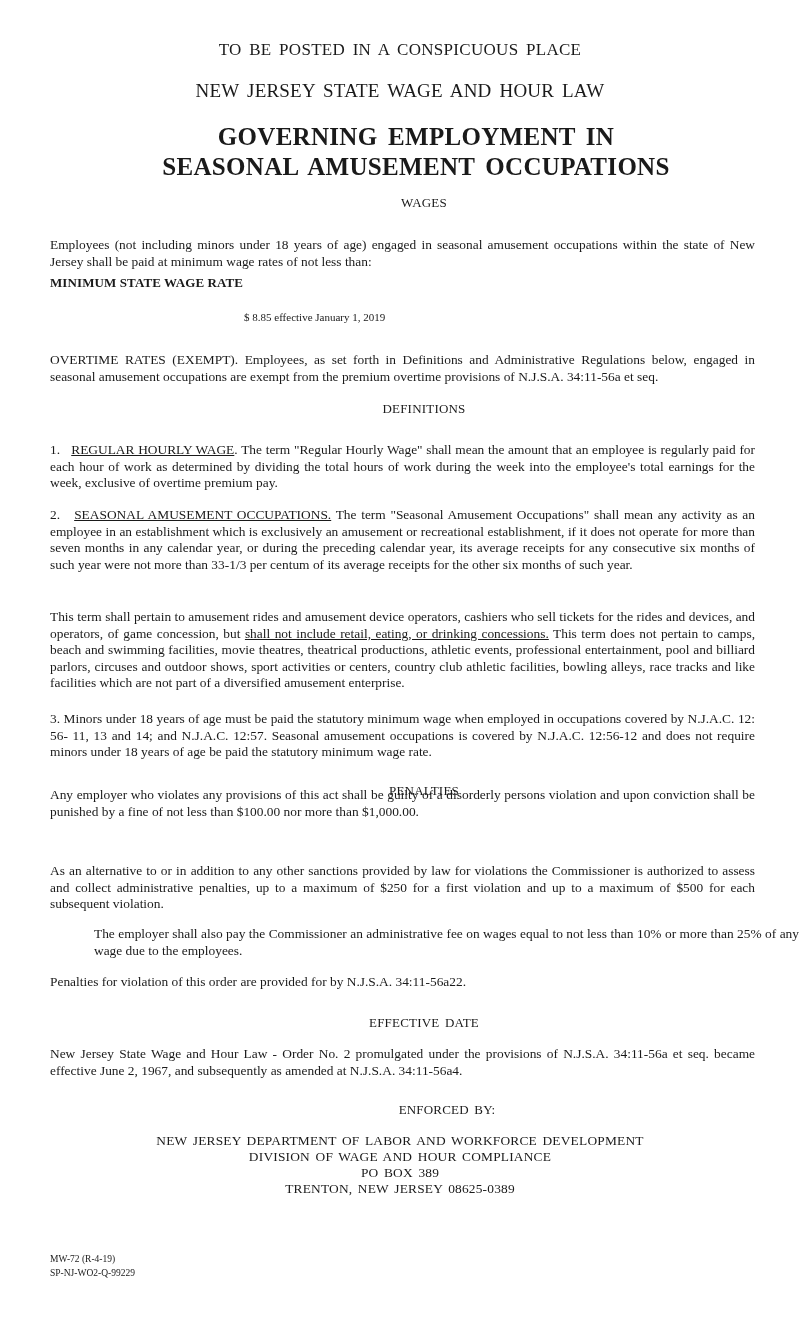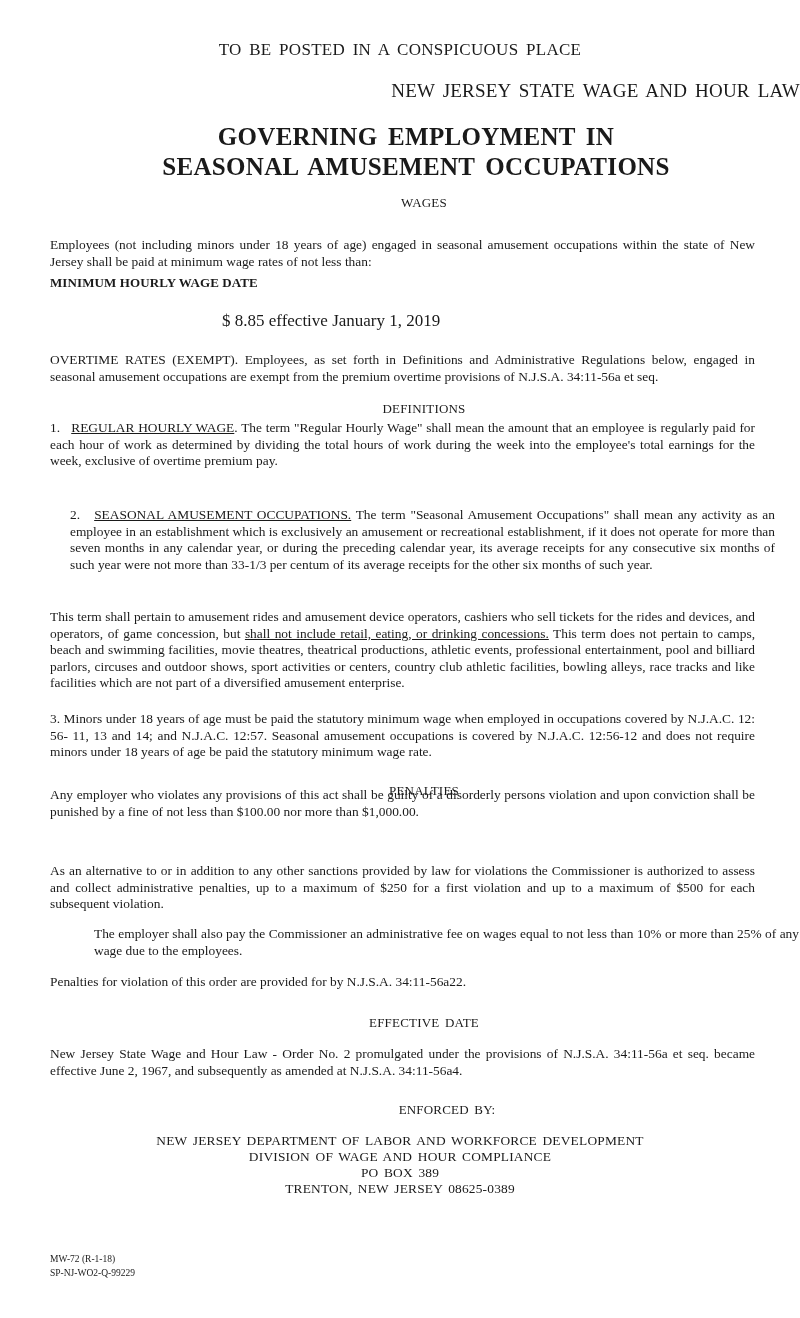--- a/index.html
+++ b/index.html
@@ -5,59 +5,59 @@
   html, body { margin: 0; padding: 0; background: #ffffff; }
   body {
     width: 800px; height: 1318px; position: relative; overflow: hidden;
     font-family: "Liberation Serif", "DejaVu Serif", serif;
     color: #1a1a1a;
   }
   .page { position: absolute; left: 0; top: 0; width: 800px; height: 972px; }
   .abs { position: absolute; }
   .center { left: 0; width: 800px; text-align: center; }
   .posted { top: 40px; font-size: 17px; letter-spacing: 0.3px; word-spacing: 3px; }
-  .law { top: 80px; font-size: 19px; letter-spacing: 0.2px; word-spacing: 3px; text-align: right; }
+  .law { top: 80px; font-size: 19px; letter-spacing: 0.2px; word-spacing: 3px; }
   .title { top: 122px; font-size: 25px; font-weight: bold; line-height: 30px; letter-spacing: 0.3px; word-spacing: 4px; padding-left: 16px; }
   .section-head { font-size: 13px; letter-spacing: 0.2px; word-spacing: 2px; padding-left: 24px; }
   .para {
     left: 50px; width: 705px; font-size: 13.4px; line-height: 16.5px;
     text-align: justify;
   }
   .bold-label { left: 50px; font-size: 13px; font-weight: bold; letter-spacing: 0.1px; }
-  .rate { left: 222px; font-size: 17px; }
+  .rate { left: 244px; font-size: 11px; }
   .u { text-decoration: underline; }
   .address { font-size: 13.4px; line-height: 16px; letter-spacing: 0.2px; word-spacing: 2px; }
   .form-no { left: 50px; font-size: 9.5px; line-height: 14px; font-family: "Liberation Serif", serif; }
 </style>
 </head>
 <body>
 
 <div class="page">
 
   <div class="abs center posted">TO BE POSTED IN A CONSPICUOUS PLACE</div>
   <div class="abs center law">NEW JERSEY STATE WAGE AND HOUR LAW</div>
   <div class="abs center title">
     <div>GOVERNING EMPLOYMENT IN</div>
     <div>SEASONAL AMUSEMENT OCCUPATIONS</div>
   </div>
 
   <div class="abs center section-head" style="top:195px;">WAGES</div>
   <div class="abs para" style="top:237px;">Employees (not including minors under 18 years of age) engaged in seasonal amusement occupations within the state of New Jersey shall be paid at minimum wage rates of not less than:</div>
-  <div class="abs bold-label" style="top:275px;">MINIMUM HOURLY WAGE DATE</div>
+  <div class="abs bold-label" style="top:275px;">MINIMUM STATE WAGE RATE</div>
   <div class="abs rate" style="top:311px;">$ 8.85 effective January 1, 2019</div>
   <div class="abs para" style="top:352px;">OVERTIME RATES (EXEMPT). Employees, as set forth in Definitions and Administrative Regulations below, engaged in seasonal amusement occupations are exempt from the premium overtime provisions of N.J.S.A. 34:11-56a et seq.</div>
 
   <div class="abs center section-head" style="top:401px;">DEFINITIONS</div>
 
-  <div class="abs para" style="top:420px;">
+  <div class="abs para" style="top:442px;">
     <span>1.</span>&nbsp;&nbsp;
     <span class="u">REGULAR HOURLY WAGE</span><span>. The term "Regular Hourly Wage" shall mean the amount that an employee is regularly paid for each hour of work as determined by dividing the total hours of work during the week into the employee's total earnings for the week, exclusive of overtime premium pay.</span>
   </div>
 
-  <div class="abs para" style="top:507px;margin-left:20px;">
+  <div class="abs para" style="top:507px;">
     <span>2.</span>&nbsp;&nbsp;
     <span class="u">SEASONAL AMUSEMENT OCCUPATIONS.</span><span> The term "Seasonal Amusement Occupations" shall mean any activity as an employee in an establishment which is exclusively an amusement or recreational establishment, if it does not operate for more than seven months in any calendar year, or during the preceding calendar year, its average receipts for any consecutive six months of such year were not more than 33-1/3 per centum of its average receipts for the other six months of such year.</span>
   </div>
 
   <div class="abs para" style="top:609px;">
     <span>This term shall pertain to amusement rides and amusement device operators, cashiers who sell tickets for the rides and devices, and operators, of game concession, but </span><span class="u">shall not include retail, eating, or drinking concessions.</span><span> This term does not pertain to camps, beach and swimming facilities, movie theatres, theatrical productions, athletic events, professional entertainment, pool and billiard parlors, circuses and outdoor shows, sport activities or centers, country club athletic facilities, bowling alleys, race tracks and like facilities which are not part of a diversified amusement enterprise.</span>
   </div>
 
   <div class="abs para" style="top:711px;">3. Minors under 18 years of age must be paid the statutory minimum wage when employed in occupations covered by N.J.A.C. 12: 56- 11, 13 and 14; and N.J.A.C. 12:57. Seasonal amusement occupations is covered by N.J.A.C. 12:56-12 and does not require minors under 18 years of age be paid the statutory minimum wage rate.</div>
 
@@ -72,17 +72,17 @@
 
   <div class="abs center section-head" style="top:1102px;margin-left:23px;">ENFORCED BY:</div>
   <div class="abs center address" style="top:1133px;font-family:Liberation Serif, serif;">
     <div>NEW JERSEY DEPARTMENT OF LABOR AND WORKFORCE DEVELOPMENT</div>
     <div>DIVISION OF WAGE AND HOUR COMPLIANCE</div>
     <div>PO BOX 389</div>
     <div>TRENTON, NEW JERSEY 08625-0389</div>
   </div>
 
   <div class="abs form-no" style="top:1252px;">
-    <div>MW-72 (R-1-18)</div>
+    <div>MW-72 (R-4-19)</div>
     <div>SP-NJ-WO2-Q-99229</div>
   </div>
 
 </div>
 
 </body></html>

